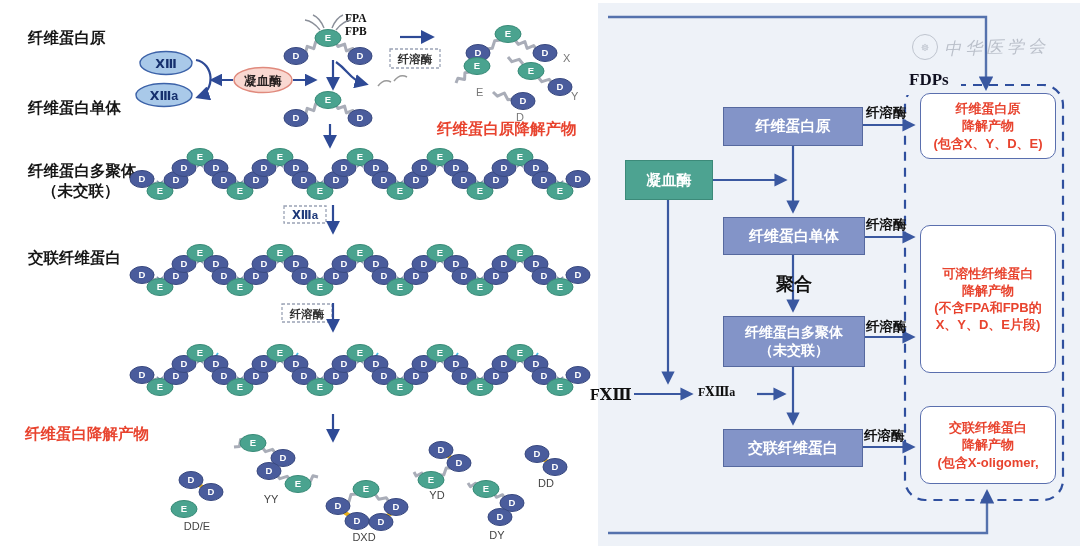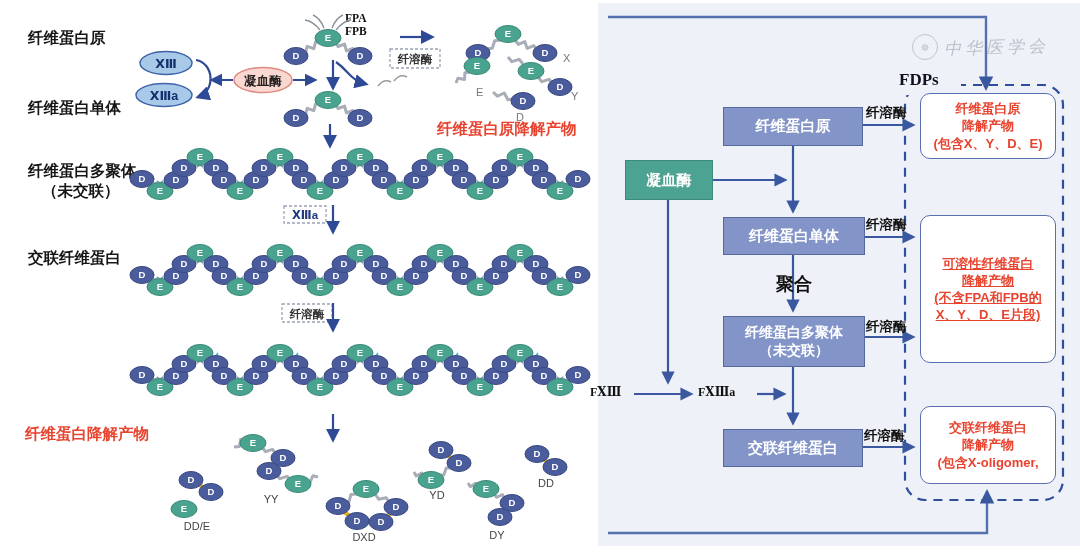--- a/index.html
+++ b/index.html
@@ -11,21 +11,21 @@
   .flowbox{position:absolute;z-index:3;display:flex;flex-direction:column;align-items:center;justify-content:center;
            background:#8394C8;border:1.6px solid #56699F;color:#fff;font-weight:bold;font-size:15px;
            text-align:center;line-height:1.25;box-sizing:border-box;}
   .flowbox.green{background:#4DA391;border-color:#3C8A79;}
   .redbox{position:absolute;z-index:3;display:flex;flex-direction:column;align-items:center;justify-content:center;
           background:#fff;border:1.7px solid #5A6FAE;border-radius:10px;color:#E8432E;font-weight:bold;
           font-size:13px;line-height:1.32;text-align:center;box-sizing:border-box;}
   .elabel{position:absolute;z-index:4;font-weight:bold;font-size:13.5px;color:#111;}
   .serifed{font-family:"Liberation Serif","DejaVu Serif",serif;}
   #fdps{position:absolute;z-index:4;font-family:"Liberation Serif","DejaVu Serif",serif;
-        font-weight:bold;font-size:17px;color:#101020;}
+        font-weight:bold;font-size:17px;color:#101020;margin-left:10px;}
   #watermark{position:absolute;left:912px;top:34px;z-index:4;color:#AEB4BF;opacity:.8;display:flex;align-items:center;gap:6px;}
   #watermark .seal{width:24px;height:24px;border:1.4px solid #B3B9C4;border-radius:50%;display:flex;
                    align-items:center;justify-content:center;font-size:10px;color:#B3B9C4;}
   #watermark .wm-text{font-family:"Liberation Serif","DejaVu Serif",serif;font-style:italic;
                       font-size:17px;letter-spacing:4px;transform:rotate(-2deg);}
   svg text{font-family:"Liberation Sans","DejaVu Sans",sans-serif;}
 </style>
 </head>
 <body>
 
@@ -658,33 +658,33 @@
   </div>
   <div class="flowbox" style="left:723px;top:429px;width:140px;height:38px;">
     <span>交联纤维蛋白</span>
   </div>
 
   <div class="redbox" style="left:920px;top:93px;width:136px;height:66px;">
     <span>纤维蛋白原</span>
     <span>降解产物</span>
     <span>(包含X、Y、D、E)</span>
   </div>
-  <div class="redbox" style="left:920px;top:215px;width:136px;height:148px;text-decoration:underline;">
+  <div class="redbox" style="left:920px;top:225px;width:136px;height:148px;">
     <span>可溶性纤维蛋白</span>
     <span>降解产物</span>
     <span>(不含FPA和FPB的</span>
     <span>X、Y、D、E片段)</span>
   </div>
   <div class="redbox" style="left:920px;top:406px;width:136px;height:78px;">
     <span>交联纤维蛋白</span>
     <span>降解产物</span>
     <span>(包含X-oligomer,</span>
   </div>
 
   <div class="elabel" style="left:866px;top:104px;">纤溶酶</div>
   <div class="elabel" style="left:866px;top:216px;">纤溶酶</div>
   <div class="elabel" style="left:866px;top:318px;">纤溶酶</div>
   <div class="elabel" style="left:864px;top:427px;">纤溶酶</div>
   <div class="elabel" style="left:736px;top:272px;font-size:18px;margin-left:40px;">聚合</div>
-  <div class="elabel serifed" style="left:590px;top:385px;font-size:12px;">FⅩⅢ</div>
+  <div class="elabel serifed" style="left:590px;top:385px;font-size:16px;">FⅩⅢ</div>
   <div class="elabel serifed" style="left:698px;top:385px;font-size:12px;">FⅩⅢa</div>
 
 </div>
 
 </body></html>

